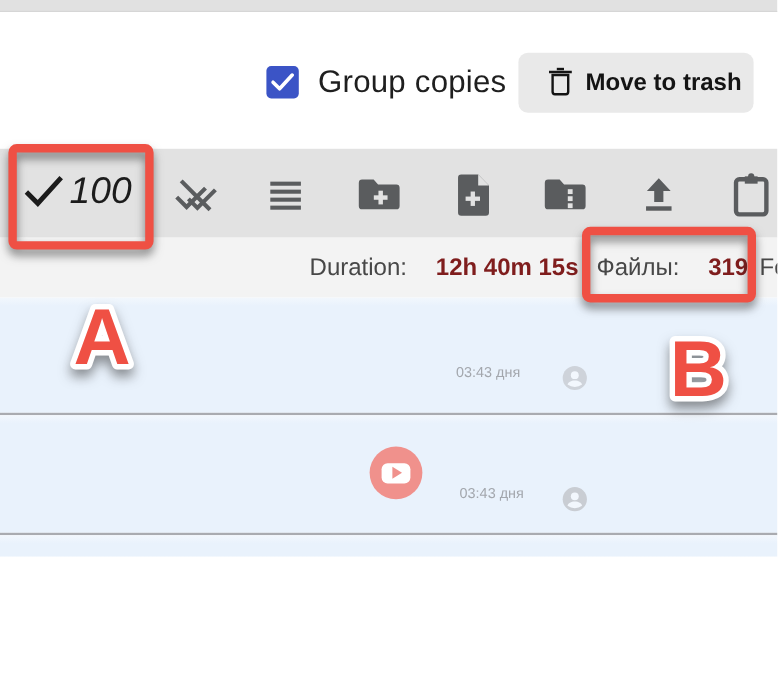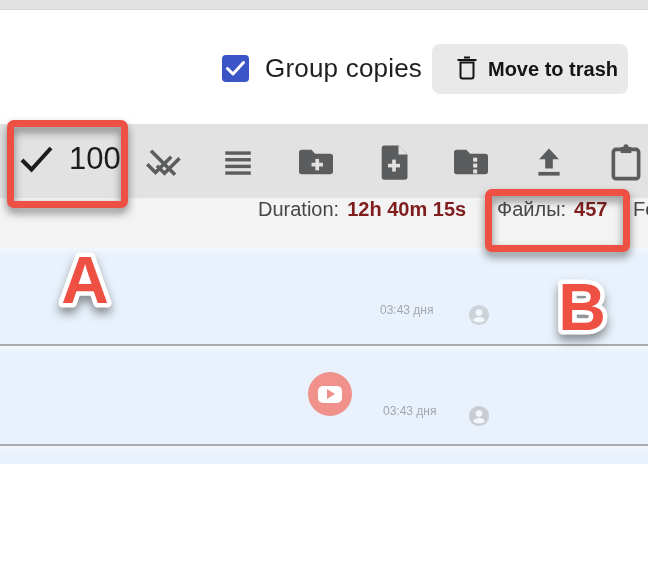--- a/index.html
+++ b/index.html
@@ -16,27 +16,27 @@
   .group-copies-label{font-size:26px;color:#1f1f1f;letter-spacing:.2px;}
   .trash-btn{
     position:absolute;left:432px;top:44px;width:196px;height:50px;border:none;border-radius:8px;
     background:#e9e9e9;display:flex;align-items:center;justify-content:center;gap:10px;cursor:pointer;
     font-family:inherit;
     padding-left:20px;
   }
   .trash-btn .lbl{font-size:20px;font-weight:600;color:#141414;}
   
   .toolbar{position:absolute;left:0;top:124px;width:648px;height:74px;background:#e2e2e2;}
-  .sel-count{position:absolute;left:20px;top:17px;display:flex;align-items:center;gap:16px;cursor:pointer;}
+  .sel-count{position:absolute;left:20px;top:17px;display:flex;align-items:center;gap:5px;cursor:pointer;font-style:italic;}
   .sel-count .cnt{font-size:31px;color:#1c1c1c;}
   .tb-btn{position:absolute;top:17px;width:44px;height:42px;background:transparent;border:none;display:flex;align-items:center;justify-content:center;cursor:pointer;padding:0;}
   .tb-btn svg{display:block;}
   
   .statusbar{position:absolute;left:0;top:198px;width:648px;height:50px;background:#f3f3f3;font-size:20px;color:#474747;}
-  .statusbar .grp{position:absolute;top:0;height:50px;display:flex;align-items:flex-start;gap:8px;white-space:nowrap;}
+  .statusbar .grp{position:absolute;top:0;height:50px;display:flex;align-items:center;gap:24px;white-space:nowrap;}
   .statusbar b{color:#7f1d1d;font-weight:700;}
   .g-duration{left:258px;}
   .g-files{left:497px;}
   .g-next{left:633px;}
   
   .rowarea{position:absolute;left:0;top:248px;width:648px;height:328px;}
   .row{position:absolute;left:0;width:648px;background:linear-gradient(#f2f7fd 0px,#e9f2fc 7px);}
   .row-1{top:0;height:96px;}
   .row-2{top:98px;height:98px;}
   .row-3{top:198px;height:100px;}
@@ -168,21 +168,21 @@
     </button>
   </div>
 
   <div class="statusbar">
     <div class="grp g-duration">
       <span>Duration:</span>
       <b>12h 40m 15s</b>
     </div>
     <div class="grp g-files">
       <span>Файлы:</span>
-      <b>457</b>
+      <b>319</b>
     </div>
     <div class="grp g-next">Fo</div>
   </div>
 
   <div class="rowarea">
 
     <div class="row row-1">
       <span class="time" style="left:380px;top:55px;">03:43 дня</span>
       <svg class="person" style="left:468px;top:56px;" viewBox="0 0 24 24">
         <circle cx="12" cy="12" r="11" fill="#ced3da"></circle>

